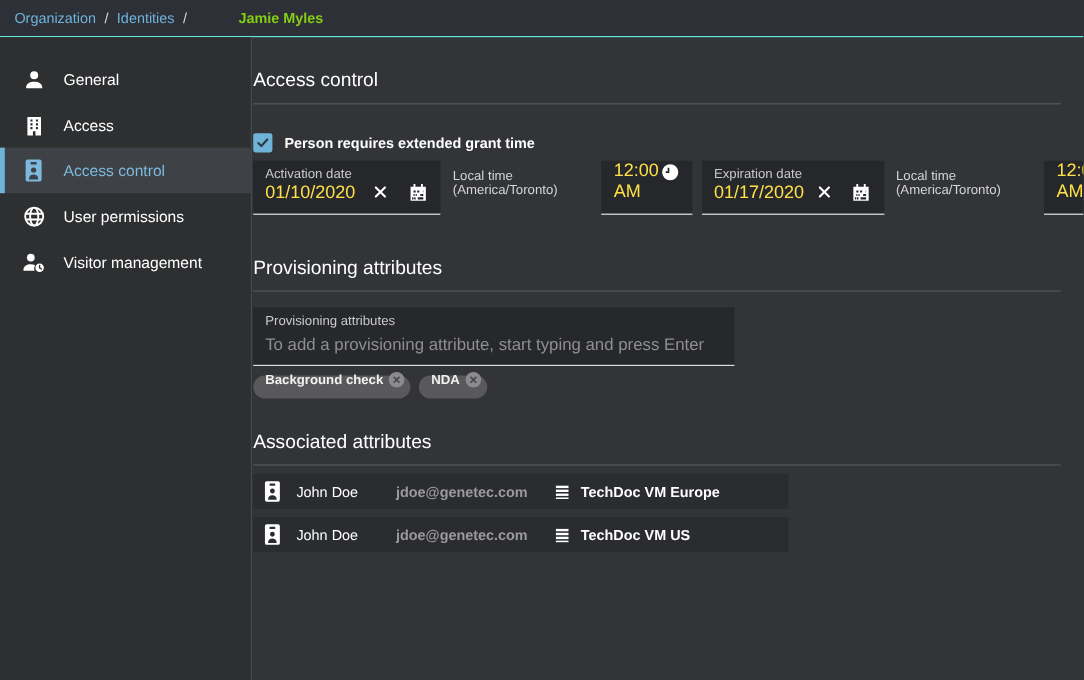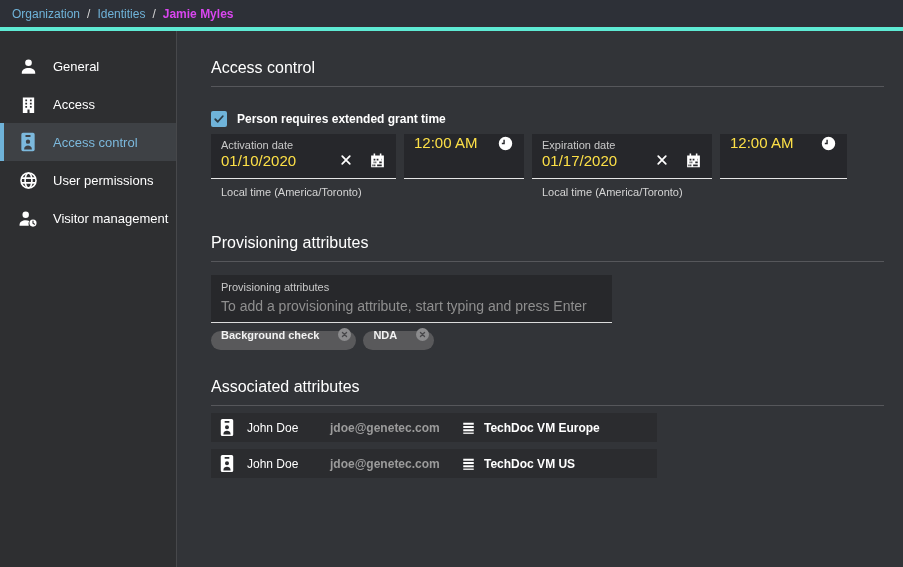--- a/index.html
+++ b/index.html
@@ -5,29 +5,29 @@
   * { margin:0; padding:0; box-sizing:border-box; }
   html,body { width:903px; height:567px; overflow:hidden; }
   body {
     font-family:"Liberation Sans", sans-serif;
     background:#323438;
     color:#ffffff;
     position:relative;
   }
   
   .topbar {
-    height:31px; background:#2d3037; border-bottom:4px solid #5eead4;
+    height:31px; background:#2d3037; border-bottom:1px solid #5eead4;
     display:flex; align-items:center; padding:0 12px; gap:7px; font-size:12px;
   }
   .crumb-link { color:#6fb3d9; cursor:pointer; text-decoration:none; }
   .crumb-sep  { color:#d8d8d8; }
-  .crumb-current { color:#d946ef; font-weight:bold; }
+  .crumb-current { color:#84cc16; font-weight:bold;margin-left:36px; }
   
   .sidebar {
-    position:absolute; left:0; top:31px; bottom:0; width:177px;
+    position:absolute; left:0; top:31px; bottom:0; width:210px;
     background:#2e2f31; border-right:1px solid #47484b; padding-top:16px;
   }
   .side-item {
     height:38px; display:flex; align-items:center; gap:15px;
     padding-left:14px; border-left:4px solid transparent;
     color:#ffffff; font-size:13px; cursor:pointer;
   }
   .side-item .sicon { width:20px; height:20px; display:flex; align-items:center; justify-content:center; }
   .side-item.selected { background:#3e4145; border-left-color:#6fb3d9; color:#7cb9dd; }
   
@@ -43,21 +43,21 @@
   .section-title.mt2 { margin-top:28px; }
   
   .check-row { margin-top:24px; display:flex; align-items:center; gap:10px; }
   .checkbox {
     width:16px; height:16px; border-radius:2px; background:#6fb3d9;
     display:flex; align-items:center; justify-content:center; cursor:pointer; flex:0 0 auto;
   }
   .check-row label { font-size:12px; font-weight:bold; color:#ffffff; }
   
   .fields-row { display:flex; gap:8px; margin-top:7px; align-items:flex-start; }
-  .fieldgroup { display:flex; flex-direction:column; }
+  .fieldgroup { display:flex; flex-direction:row; }
   .field {
     background:#26272b; border-bottom:1px solid #e6e6e6; height:45px;
     padding:5px 10px 0 10px; cursor:text;
   }
   .field .flabel { font-size:11px; color:#c9c9c9; }
   .field .frow { display:flex; align-items:center; }
   .field .fvalue { font-size:15px; color:#fde047; }
   .field.date { width:185px; }
   .field.date2 { width:180px; }
   .field.time { width:120px; display:flex; align-items:flex-start; justify-content:space-between; padding:0 10px; }
@@ -73,21 +73,21 @@
   .prov-input-box .flabel { font-size:11px; color:#c9c9c9; }
   .prov-input-box input {
     width:100%; background:transparent; border:none; outline:none;
     font-family:"Liberation Sans", sans-serif;
     font-size:14px; color:#d946ef; margin-top:5px;
   }
   .prov-input-box input::placeholder { color:#8f8f8f; opacity:1; }
   .chips { margin-top:8px; display:flex; gap:7px; }
   .chip {
     background:#59595b; border-radius:10px; height:19px;
-    padding:0 5px 12px 10px; display:flex; align-items:center; gap:19px;
+    padding:0 5px 12px 10px; display:flex; align-items:center; gap:5px;
     font-size:11px; font-weight:bold; color:#f2f2f2;
   }
   .chip-close {
     width:13px; height:13px; border-radius:50%; background:#8b8b8d;
     color:#47474a; display:flex; align-items:center; justify-content:center; cursor:pointer;
   }
   
   .card-row {
     width:446px; height:29px; background:#2b2c2f; display:flex;
     align-items:center; margin-top:7px; padding-left:9px; cursor:pointer;

